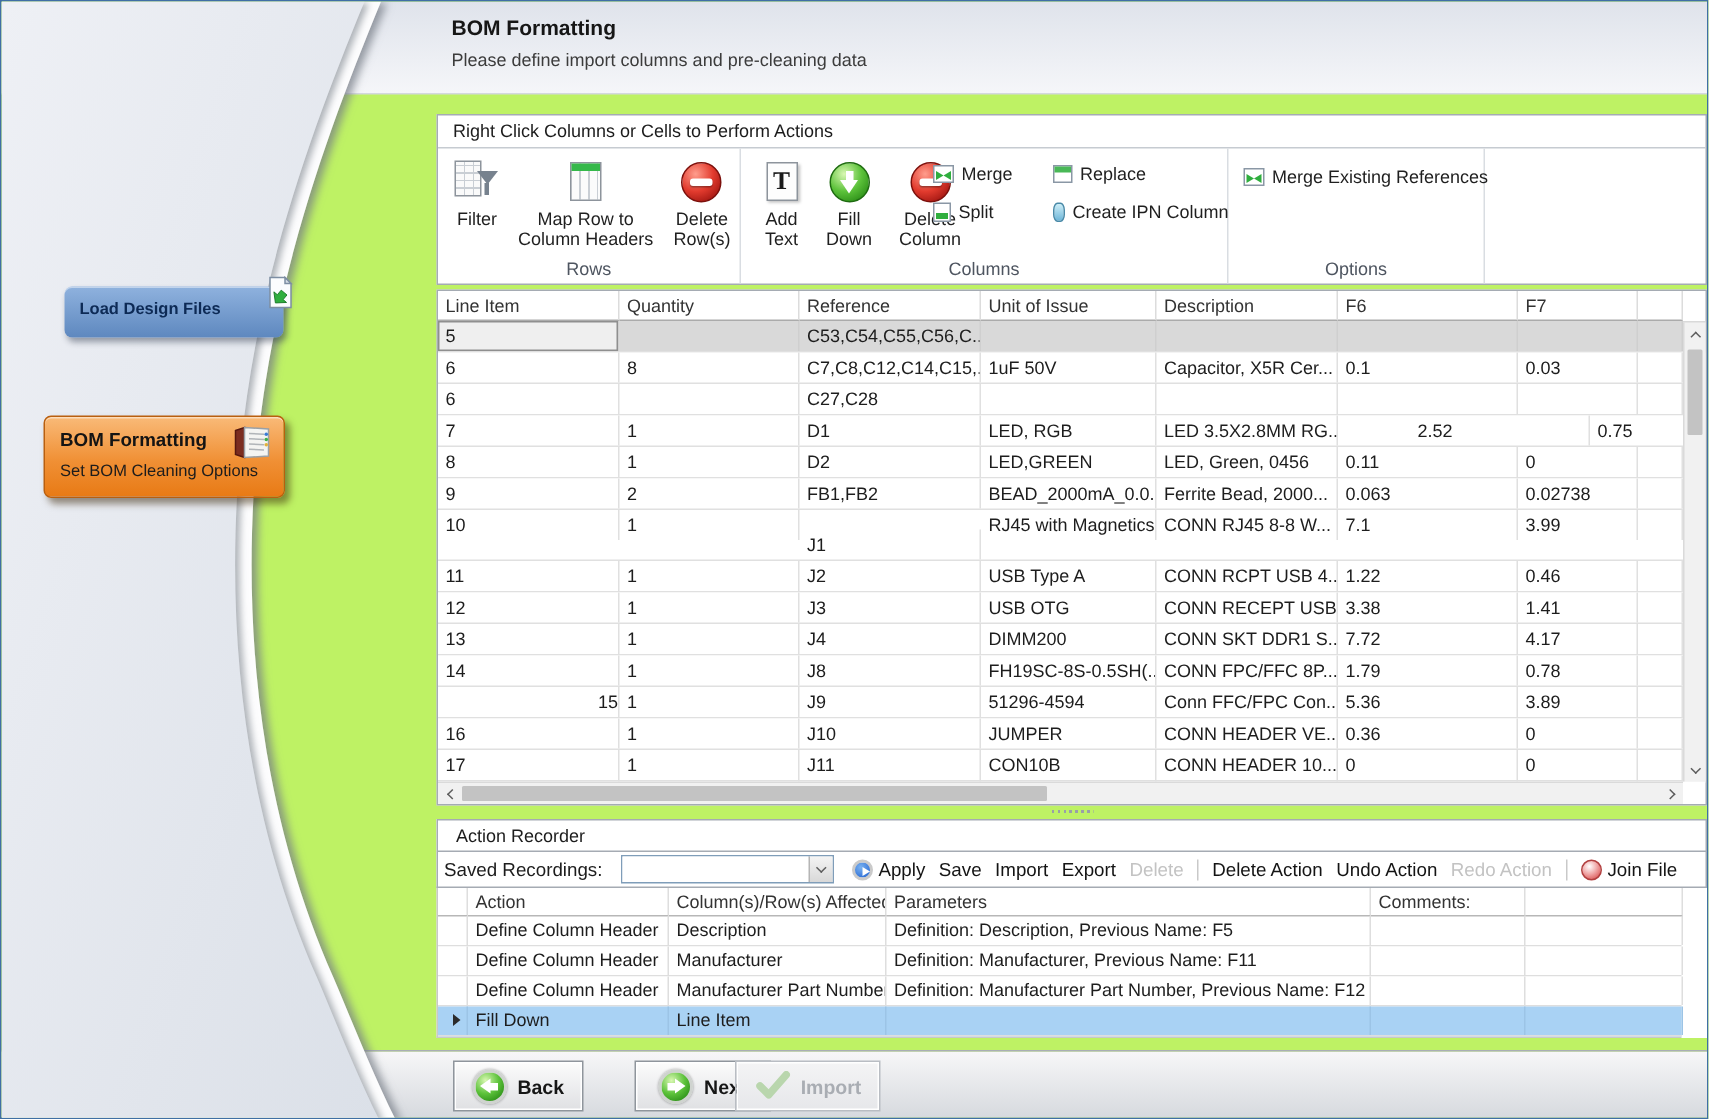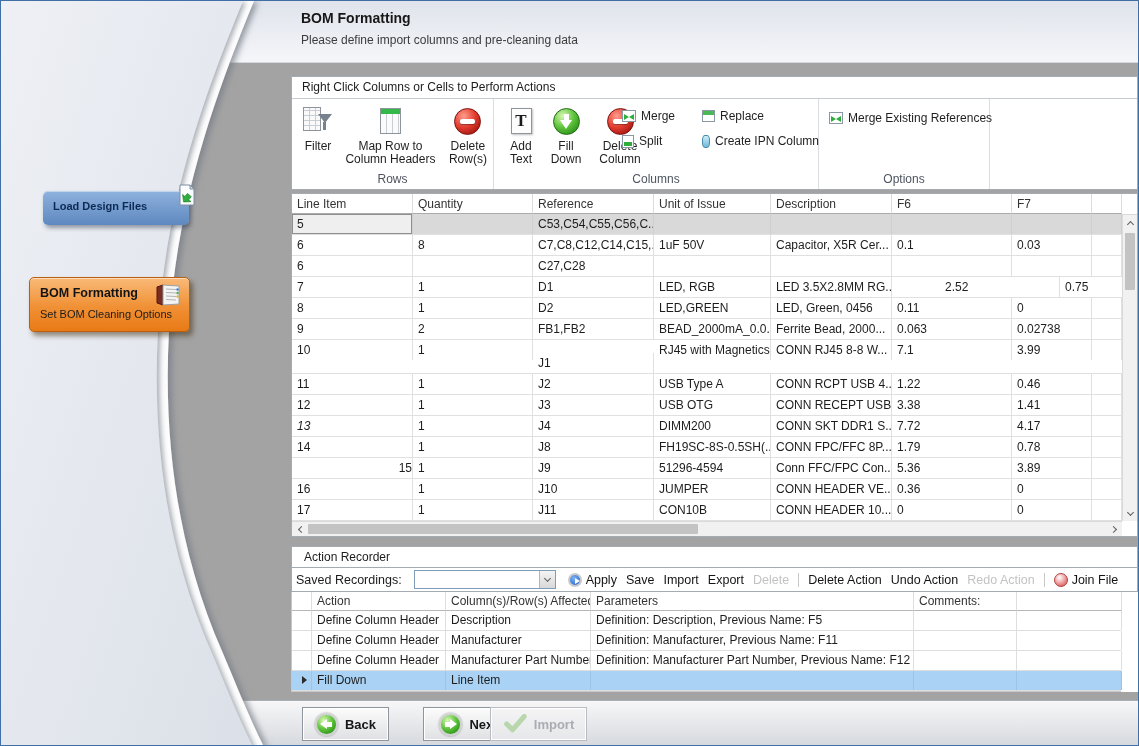--- a/index.html
+++ b/index.html
@@ -1,17 +1,17 @@
 <!DOCTYPE html>
 <html><head>
 <meta charset="utf-8">
 <style>
   html,body{margin:0;padding:0;background:#ffffff;}
   *{box-sizing:border-box;}
-  .window{position:relative;width:1139px;height:746px;background:#a3a3a3;
+  .window{position:relative;width:1139px;height:746px;background:#bef264;
     border:1px solid #3f6fa5;overflow:hidden;
     font-family:"Liberation Sans",sans-serif;color:#1d1d1d;}
   
   .header-band{position:absolute;left:0;top:0;width:100%;height:62px;
     background:linear-gradient(180deg,#dfe3eb,#f5f6f9);border-bottom:1px solid #d4d8de;z-index:1;}
   .footer-band{position:absolute;left:0;top:699px;width:100%;height:47px;
     background:linear-gradient(180deg,#f7f7f8,#d5d8dd);border-top:1px solid #a9aeb5;z-index:1;}
   .swoosh{position:absolute;left:0;top:0;z-index:3;pointer-events:none;}
   
   .page-title{position:absolute;left:300px;top:9px;font-size:14px;font-weight:bold;color:#161616;z-index:2;}
@@ -396,21 +396,21 @@
           <div class="gc" style="width: 121px;">12</div>
           <div class="gc" style="width: 120px;">1</div>
           <div class="gc" style="width: 121px;">J3</div>
           <div class="gc" style="width: 117px;">USB OTG</div>
           <div class="gc" style="width: 121px;">CONN RECEPT USB...</div>
           <div class="gc" style="width: 120px;">3.38</div>
           <div class="gc" style="width: 80px;">1.41</div>
           <div class="gc" style="width: 30px;"></div>
         </div>
         <div class="grow">
-          <div class="gc" style="width: 121px; font-style: italic;">13</div>
+          <div class="gc" style="width: 121px;">13</div>
           <div class="gc" style="width: 120px;">1</div>
           <div class="gc" style="width: 121px;">J4</div>
           <div class="gc" style="width: 117px;">DIMM200</div>
           <div class="gc" style="width: 121px;">CONN SKT DDR1 S...</div>
           <div class="gc" style="width: 120px;">7.72</div>
           <div class="gc" style="width: 80px;">4.17</div>
           <div class="gc" style="width: 30px;"></div>
         </div>
         <div class="grow">
           <div class="gc" style="width: 121px;">14</div>

